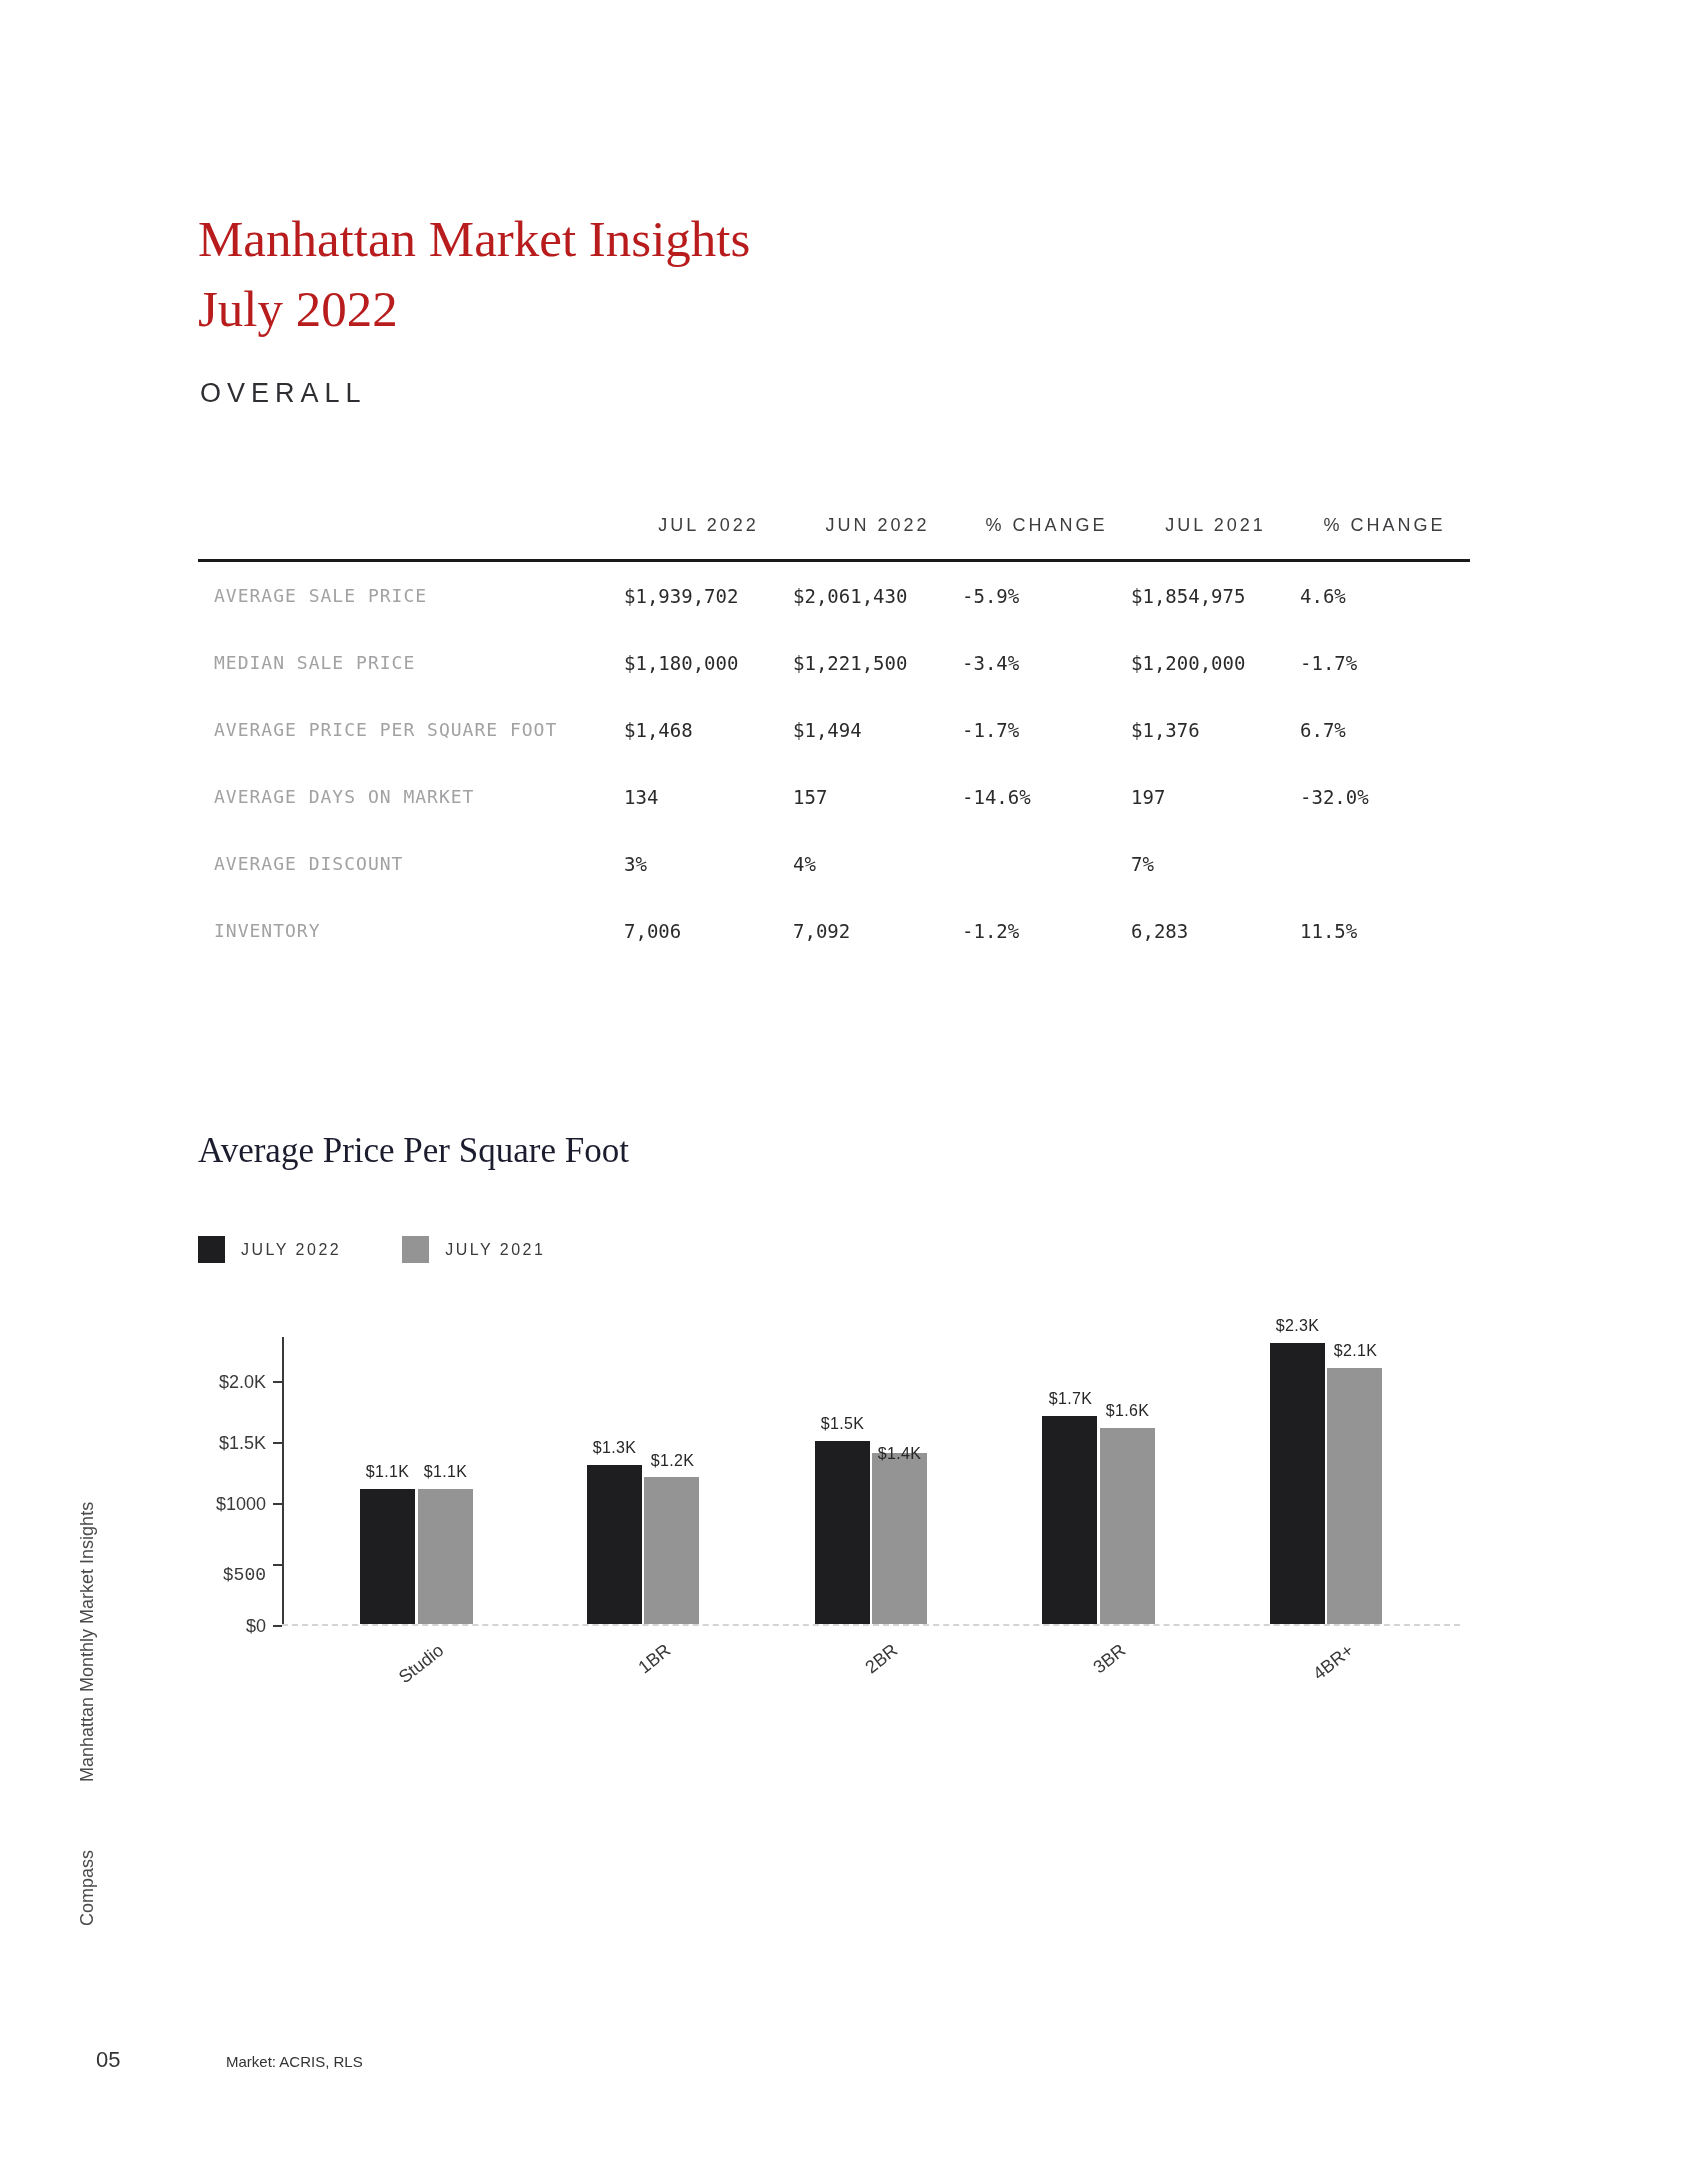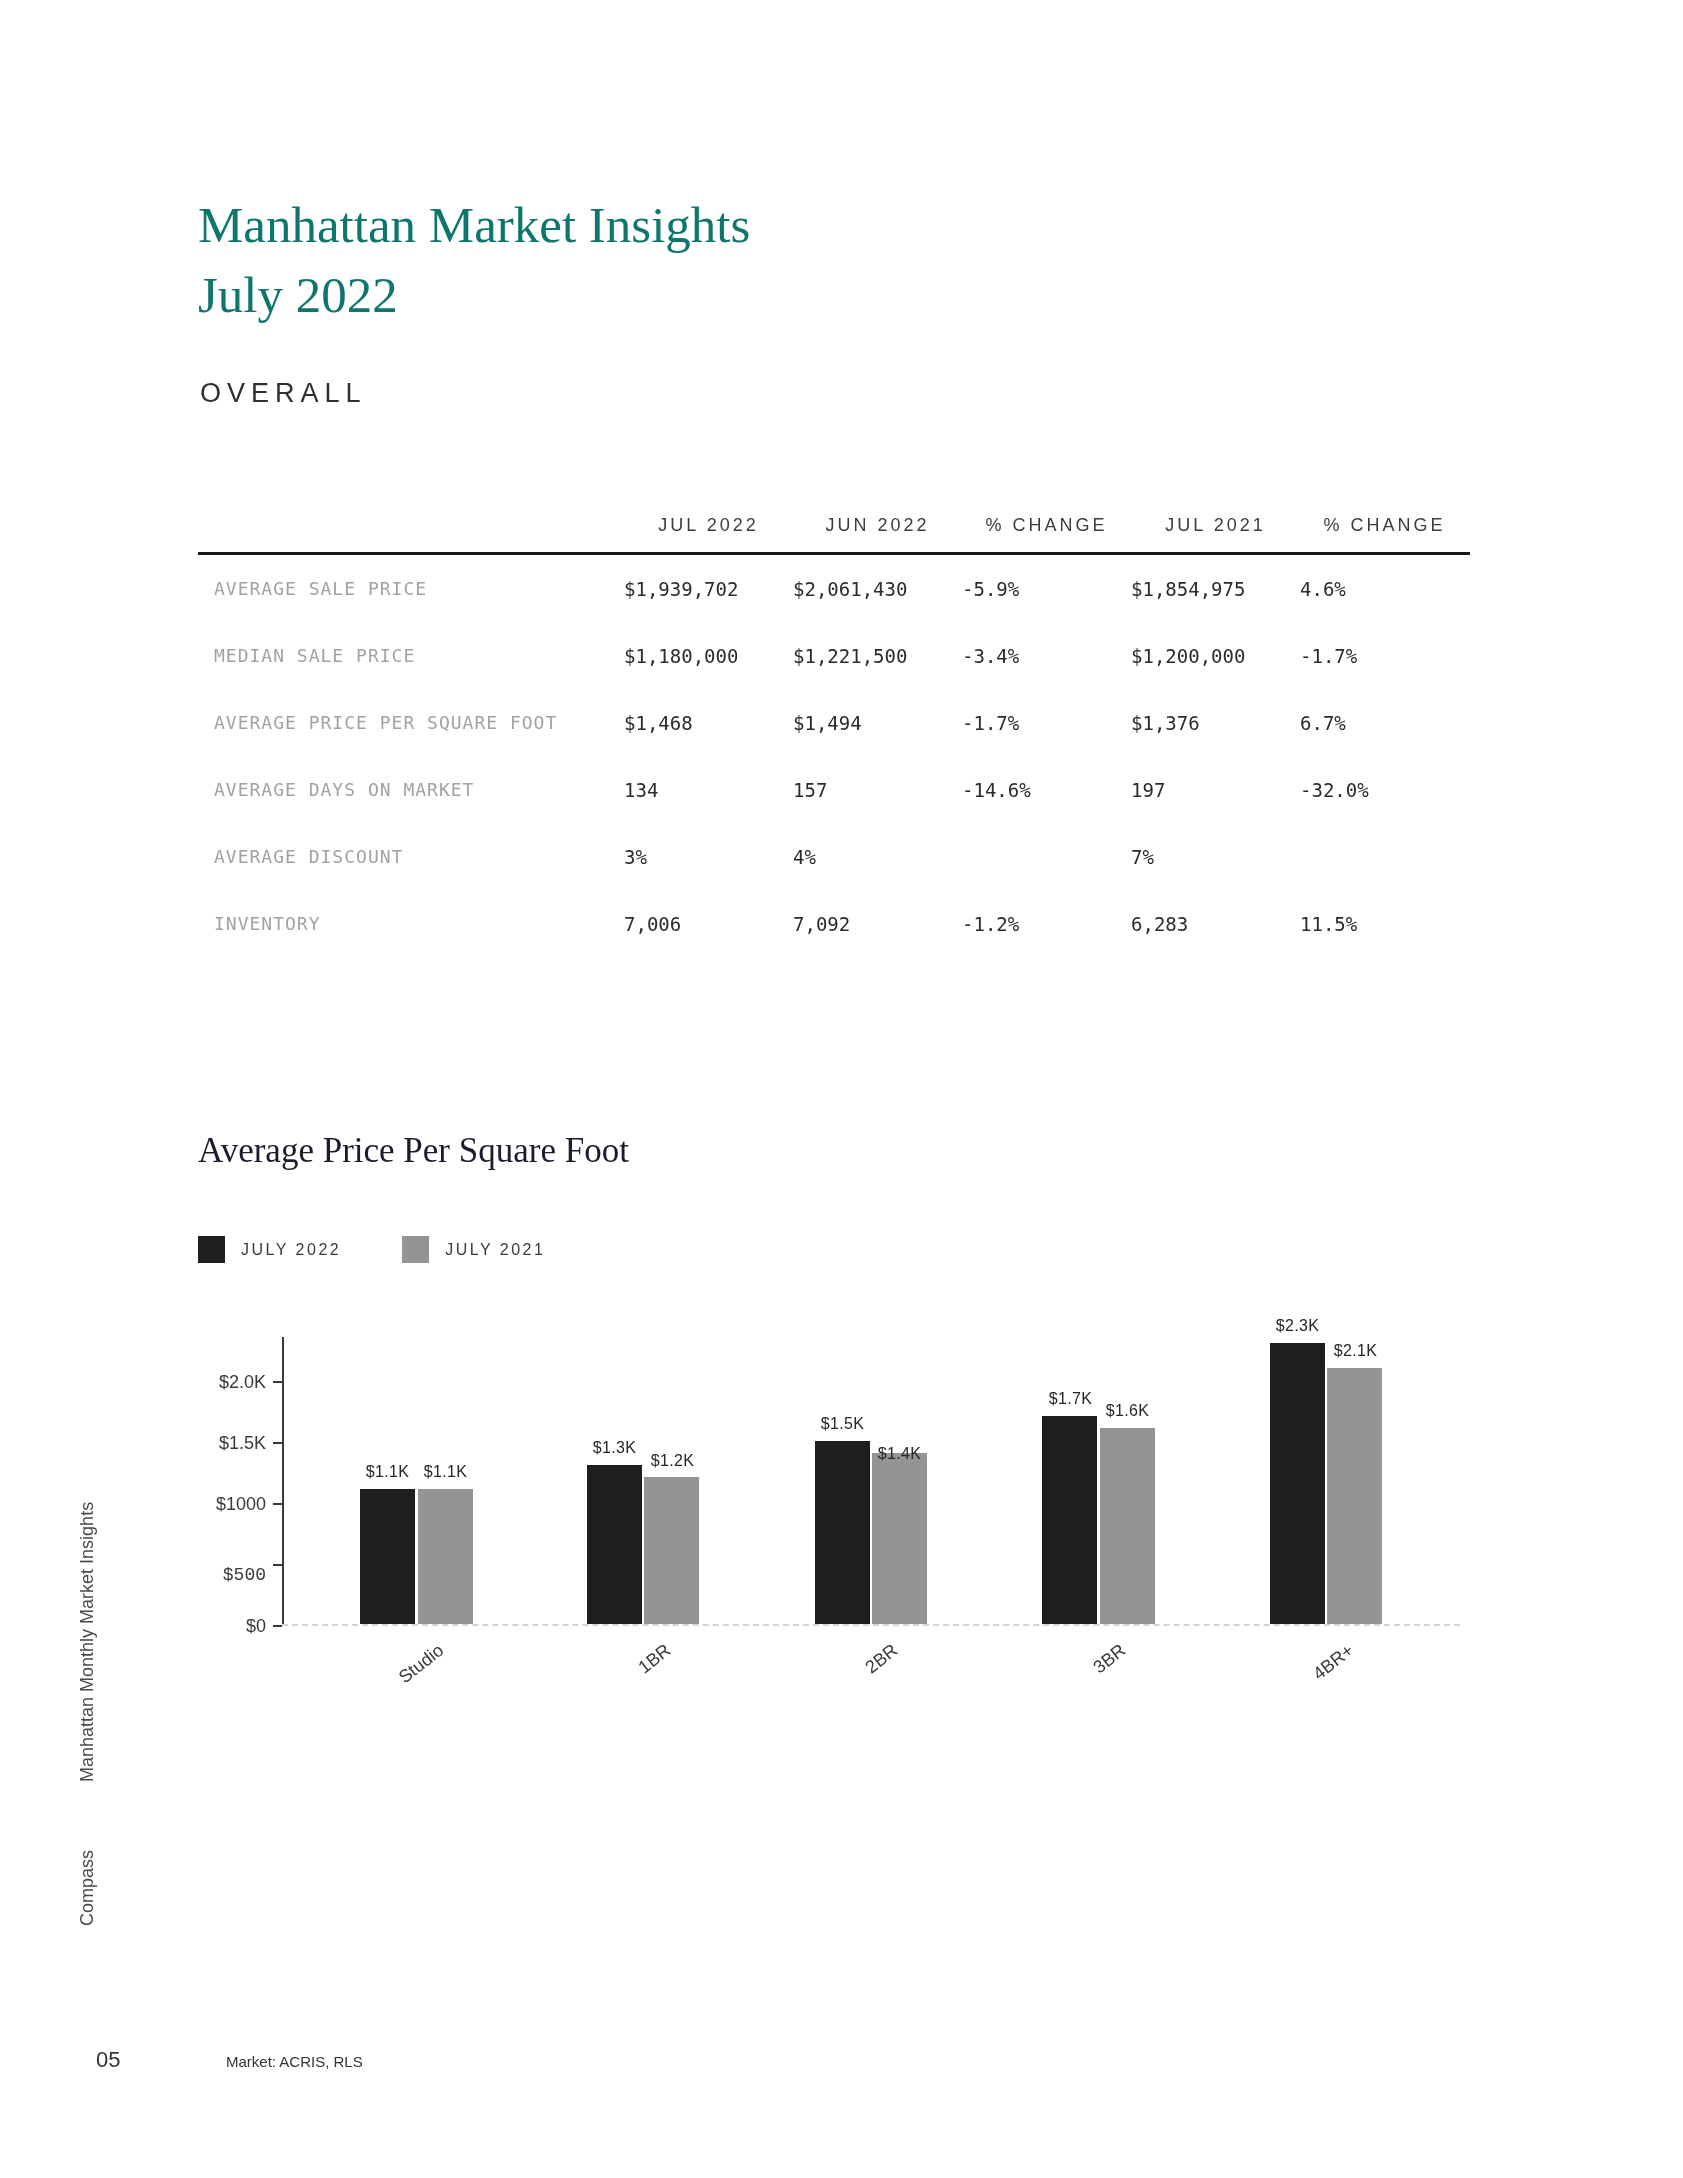--- a/index.html
+++ b/index.html
@@ -10,26 +10,26 @@
     height: 2178px;
     background: #ffffff;
     font-family: "Liberation Sans", sans-serif;
     overflow: hidden;
   }
 
   
   .page-title {
     position: absolute;
     left: 198px;
-    top: 190px;
+    top: 204px;
     font-family: "Liberation Serif", serif;
     font-weight: 500;
     font-size: 51px;
     line-height: 1.38;
-    color: #0f766e;
+    color: #b91c1c;
   }
   .section-label {
     position: absolute;
     left: 200px;
     top: 378px;
     font-size: 27px;
     letter-spacing: 6px;
     color: #2f2f33;
   }
 
@@ -37,21 +37,21 @@
   .metrics-table {
     position: absolute;
     left: 198px;
     top: 515px;
     width: 1272px;
   }
   .t-head {
     display: grid;
     grid-template-columns: 426px repeat(5, 169px);
     align-items: end;
-    padding-bottom: 16px;
+    padding-bottom: 23px;
     border-bottom: 3px solid #1a1a1a;
   }
   .t-head .hcell {
     text-align: center;
     font-size: 18px;
     letter-spacing: 3px;
     color: #3d3d40;
     white-space: nowrap;
   }
   .t-head .hcell.label-col { text-align: left; }

